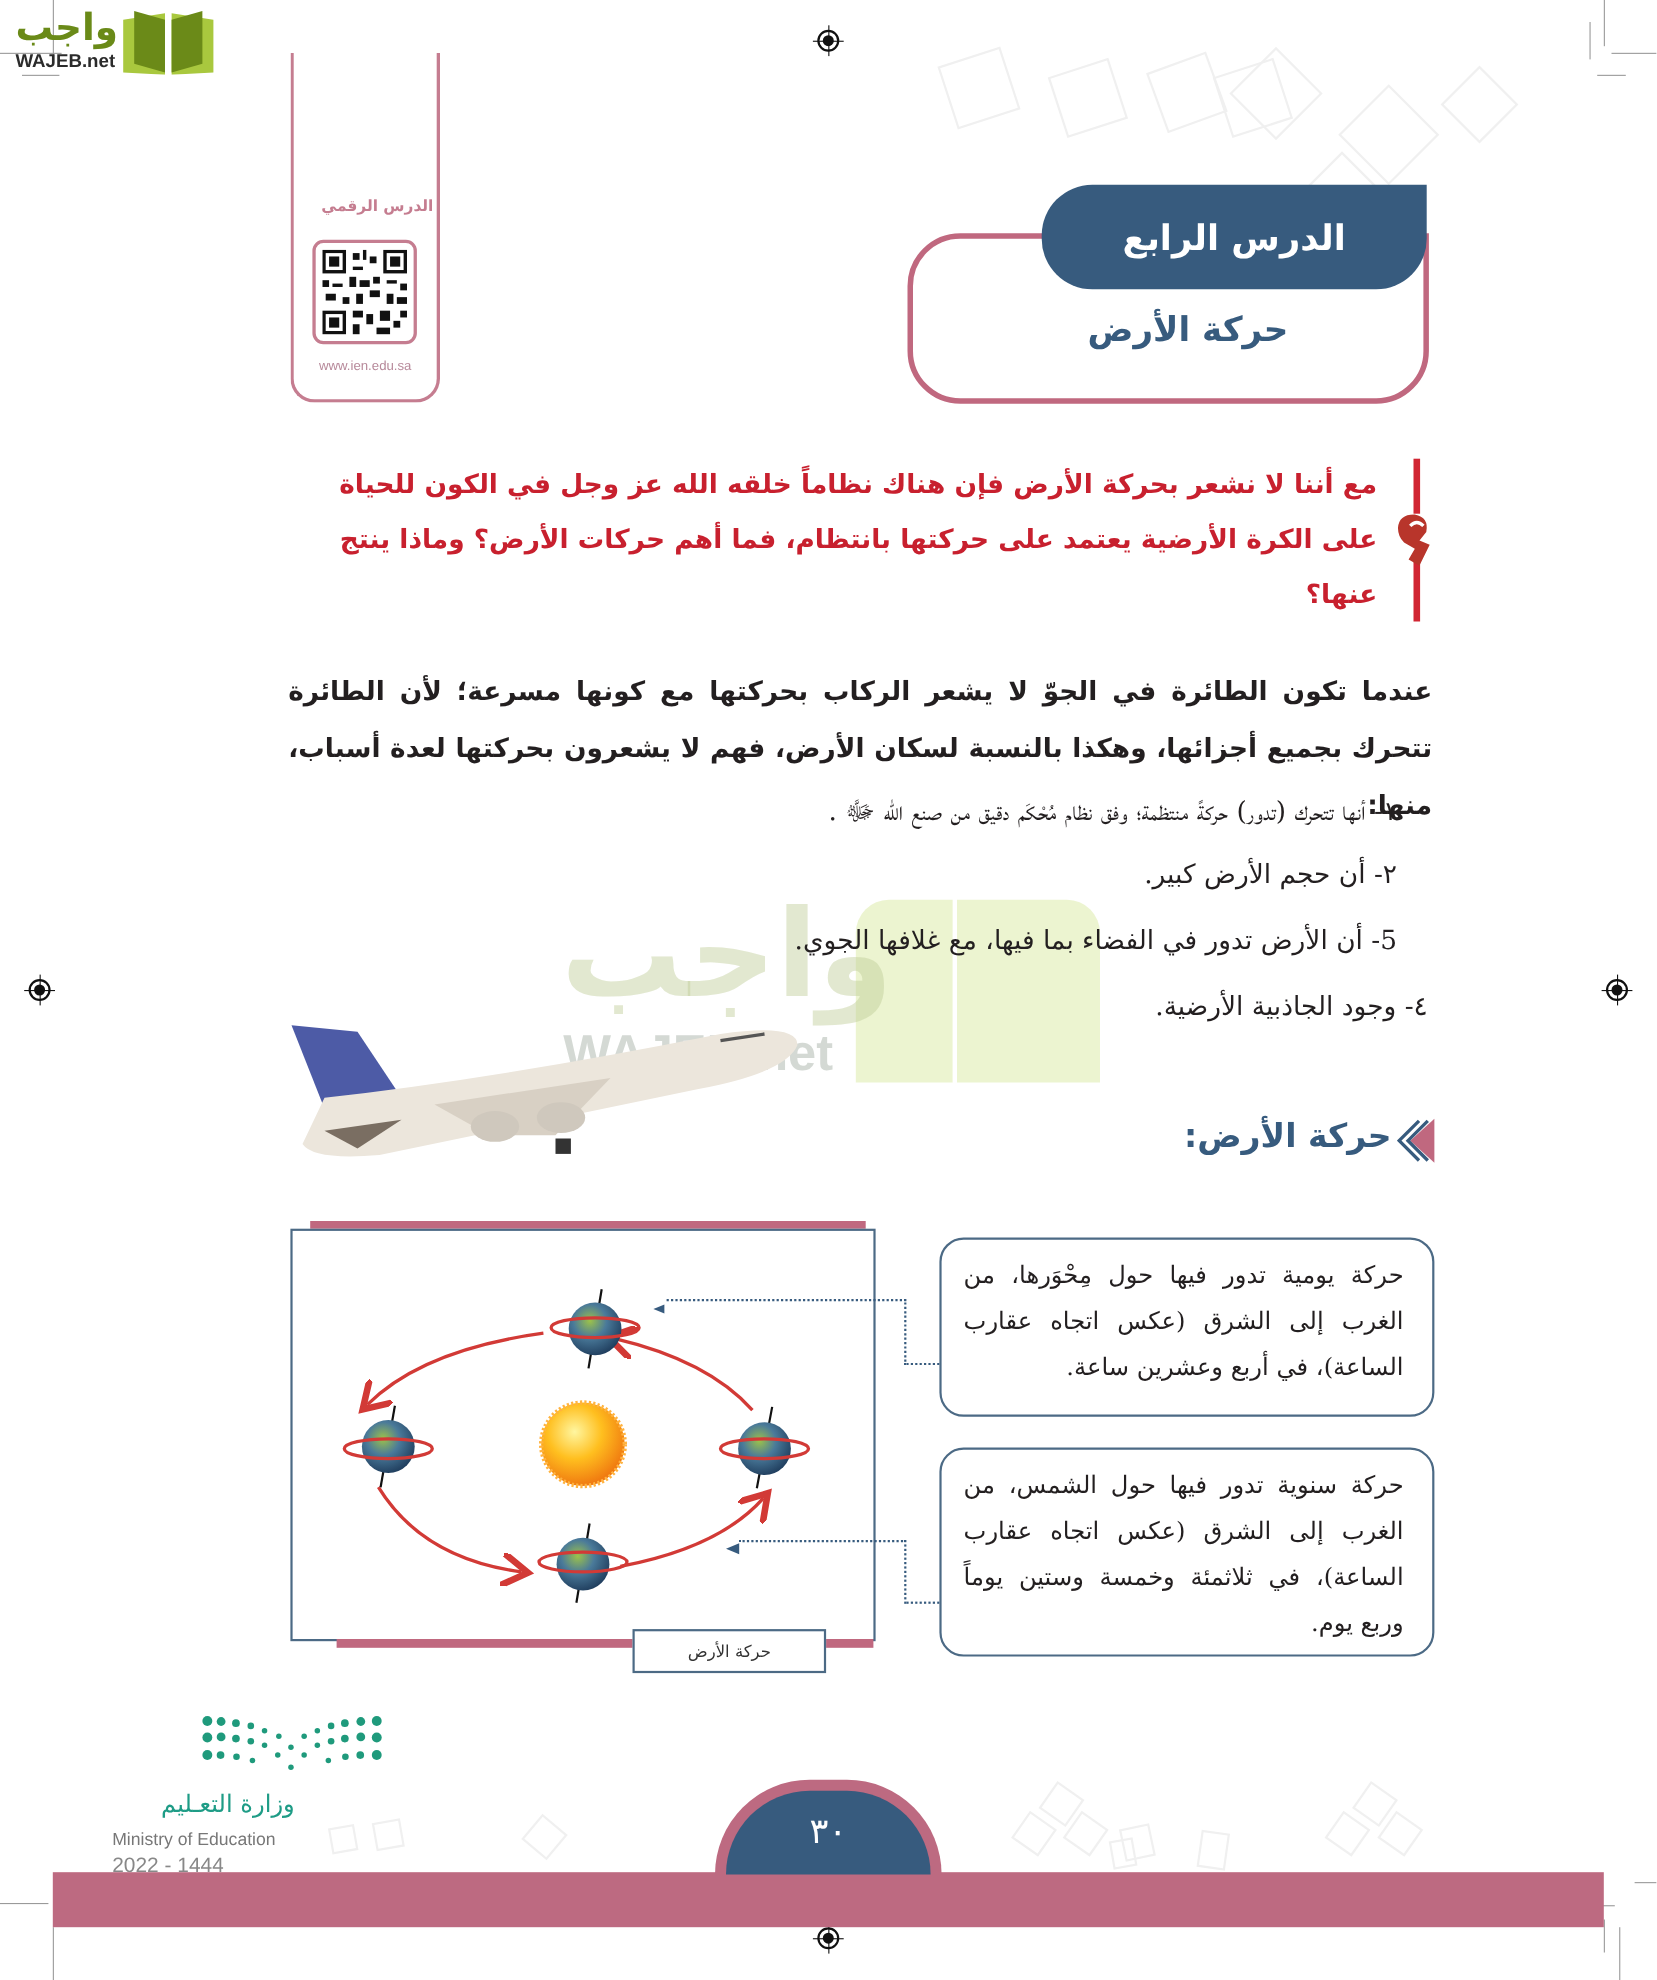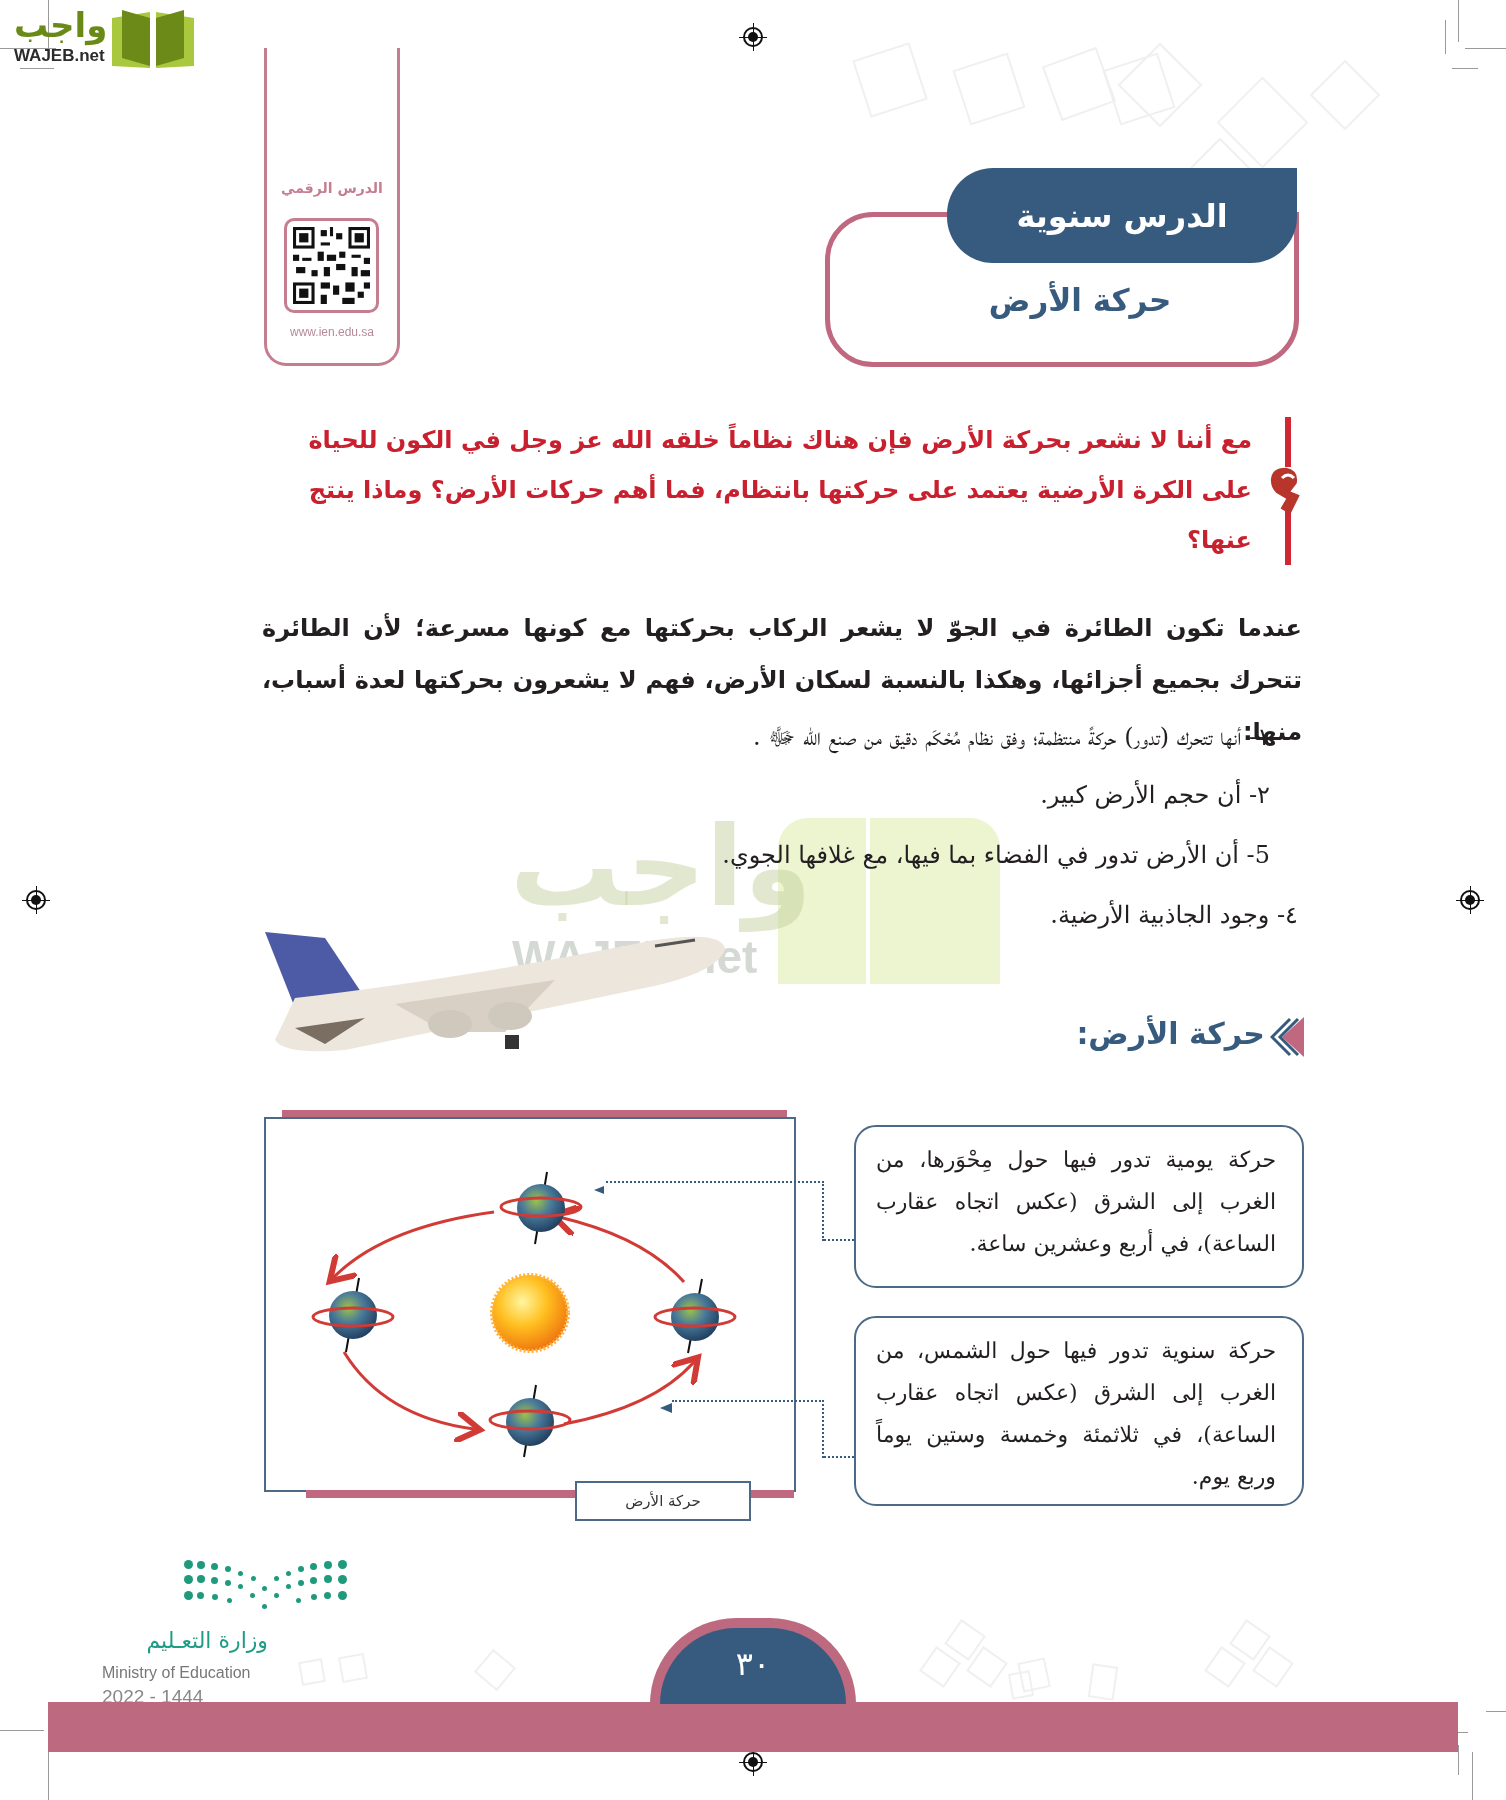--- a/index.html
+++ b/index.html
@@ -115,21 +115,21 @@
     <svg width="86" height="60" viewBox="0 0 86 60">
       <path d="M2 10 L40 4 L40 60 L2 58 Z" fill="#a9c83e"></path>
       <path d="M84 10 L46 4 L46 60 L84 58 Z" fill="#a9c83e"></path>
       <path d="M12 2 L40 10 L40 58 L12 50 Z" fill="#6b8a18"></path>
       <path d="M74 2 L46 10 L46 58 L74 50 Z" fill="#6b8a18"></path>
     </svg>
   </div>
 </div>
 
 <div class="abs dl-tab" style="left:264px;top:48px;width:136px;height:318px;"></div>
-<div class="abs dl-title rtl" style="left:270px;top:180px;width:124px;text-align:center;">الدرس الرقمي</div>
+<div class="abs dl-title rtl" style="left:270px;top:180px;width:124px;text-align:right;">الدرس الرقمي</div>
 <div class="abs qr-frame" style="left:284px;top:218px;width:95px;height:95px;">
   <svg width="89" height="89" viewBox="0 0 25 25" style="margin:6px 0 0 6px;width:77px;height:77px;">
     <rect x="0" y="0" width="7" height="7" fill="#111"></rect>
       <rect x="1" y="1" width="5" height="5" fill="#fff"></rect>
       <rect x="2" y="2" width="3" height="3" fill="#111"></rect>
     <rect x="18" y="0" width="7" height="7" fill="#111"></rect>
       <rect x="19" y="1" width="5" height="5" fill="#fff"></rect>
       <rect x="20" y="2" width="3" height="3" fill="#111"></rect>
     <rect x="0" y="18" width="7" height="7" fill="#111"></rect>
       <rect x="1" y="19" width="5" height="5" fill="#fff"></rect>
@@ -157,21 +157,21 @@
       <rect x="21" y="21" width="2" height="2" fill="#111"></rect>
     <rect x="9" y="22" width="2" height="3" fill="#111"></rect>
       <rect x="16" y="23" width="4" height="2" fill="#111"></rect>
       <rect x="23" y="18" width="2" height="2" fill="#111"></rect>
   </svg>
 </div>
 <div class="abs dl-url" style="left:270px;top:325px;width:124px;">www.ien.edu.sa</div>
 
 <div class="abs title-frame" style="left:825px;top:212px;width:474px;height:155px;"></div>
 <div class="abs title-pill rtl" style="left:947px;top:168px;width:350px;height:95px;">
-  <span>الدرس سنوية</span>
+  <span>الدرس الرابع</span>
 </div>
 <div class="abs subtitle rtl" style="left:940px;top:282px;width:280px;">حركة الأرض</div>
 
 <div class="abs intro-bar" style="left:1285px;top:417px;height:50px;"></div>
 <div class="abs intro-bar" style="left:1285px;top:510px;height:55px;"></div>
 <div class="abs" style="left:1268px;top:462px;width:40px;height:58px;">
   <svg width="40" height="58" viewBox="0 0 40 58">
     <path d="M6 14 Q10 2 24 6 Q36 12 30 24 L22 30 L30 36 L16 52 L8 44 L16 36 L8 28 Q4 22 6 14 Z" fill="#b8352b" transform="rotate(-15 20 28)"></path>
     <path d="M14 16 Q20 10 26 16" stroke="#fff" stroke-width="3" fill="none"></path>
   </svg>

